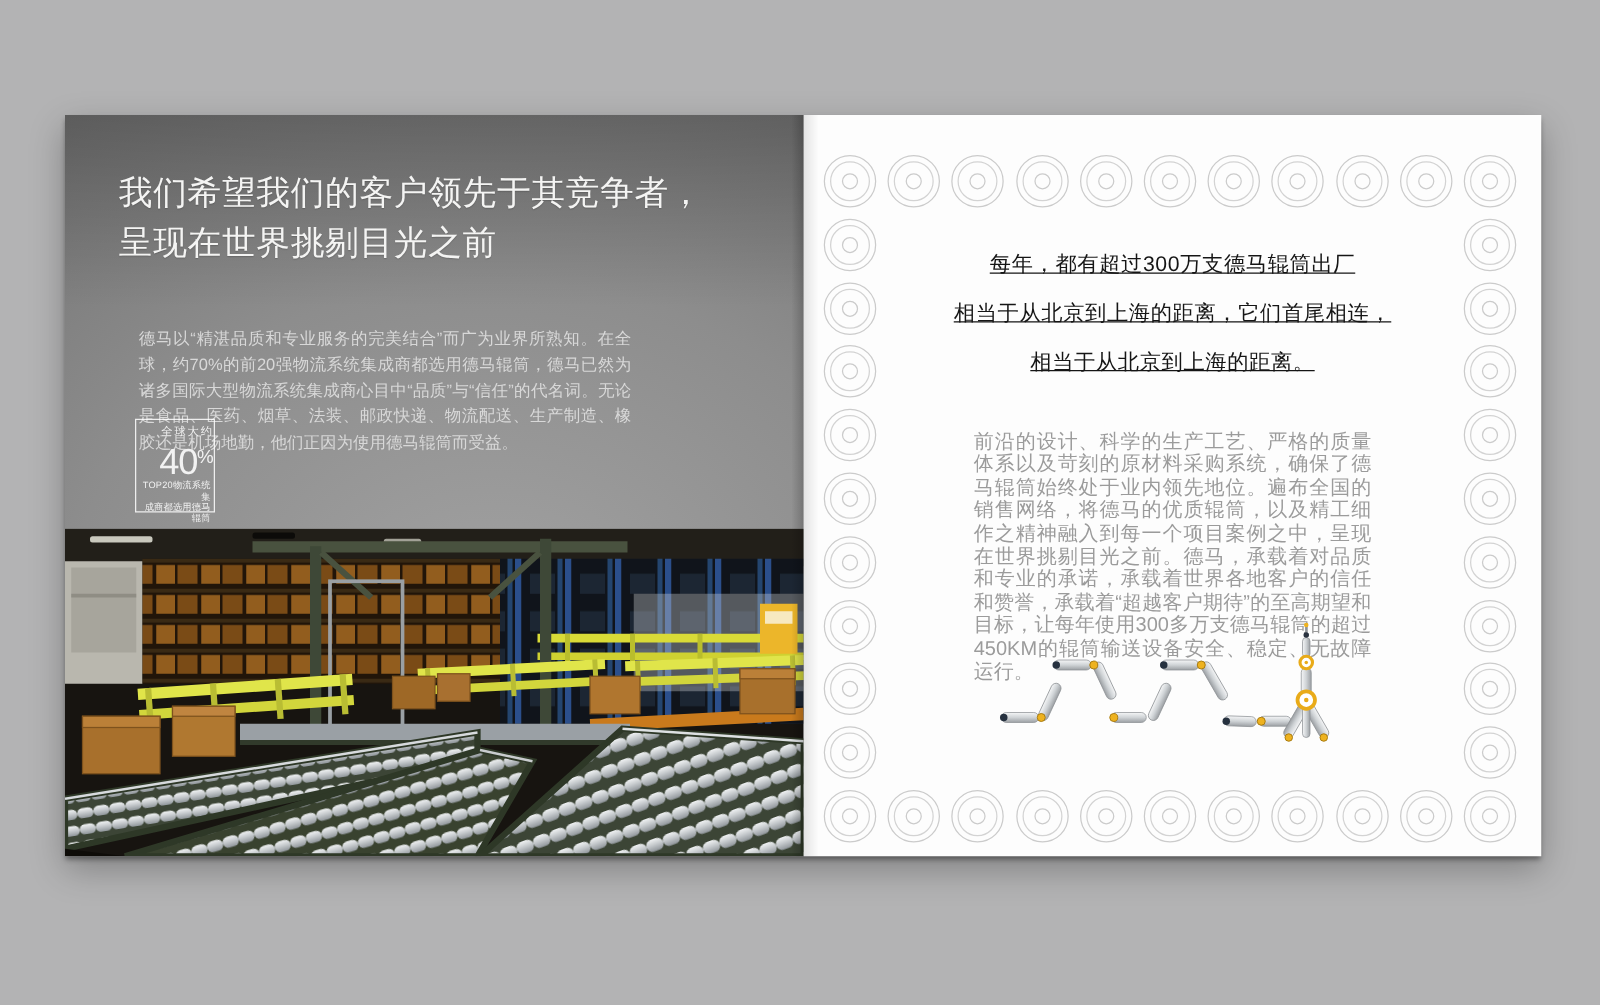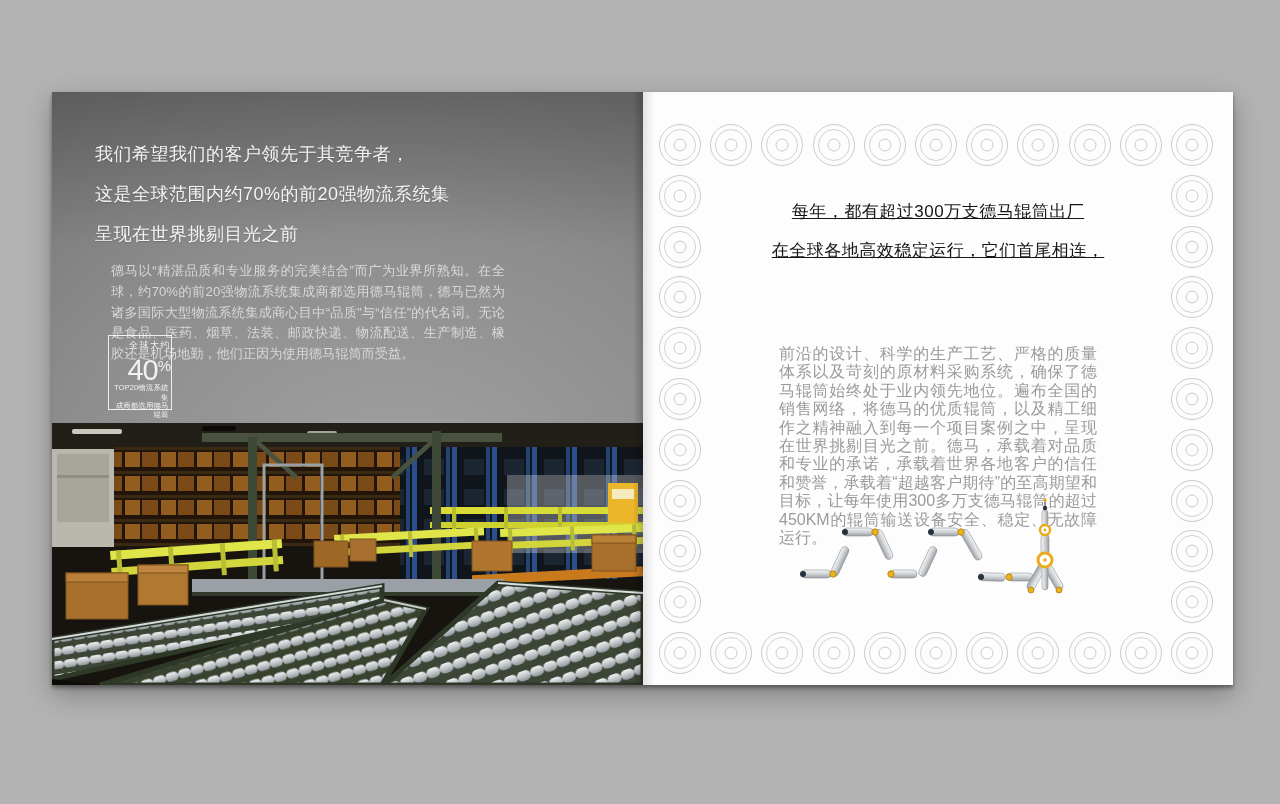--- a/index.html
+++ b/index.html
@@ -21,21 +21,21 @@
     background:
       linear-gradient(180deg,rgba(0,0,0,.20) 0%,rgba(0,0,0,0) 26%),
       radial-gradient(120% 95% at 58% 68%, #a2a2a2 0%, #8d8d8d 48%, #767676 82%, #686868 100%);
   }
   .page-left::after{
     content:"";position:absolute;top:0;right:0;width:10px;height:100%;
     background:linear-gradient(90deg,rgba(0,0,0,0),rgba(0,0,0,.20));
   }
   .lp-head{
     position:absolute;left:43px;top:42px;margin:0;
-    font-size:18px;line-height:40px;font-weight:400;
+    font-size:27px;line-height:40px;font-weight:400;
     color:#f4f4f3;letter-spacing:.5px;
     text-shadow:0 1px 1px rgba(0,0,0,.18);
   }
   .lp-head span{display:block;}
   .lp-body{
     position:absolute;left:43px;top:153px;width:394px;margin:16px;
     font-size:13.2px;line-height:20.8px;color:#d8d8d8;
     text-align:justify;
   }
   .badge{
@@ -85,21 +85,20 @@
   }
 </style>
 </head>
 <body>
 
 <div class="spread">
 
   <section class="page page-left">
     <h1 class="lp-head">
       <span>我们希望我们的客户领先于其竞争者，</span>
-      <span>这是全球范围内约70%的前20强物流系统集</span>
       <span>呈现在世界挑剔目光之前</span>
     </h1>
     <p class="lp-body">德马以“精湛品质和专业服务的完美结合”而广为业界所熟知。在全球，约70%的前20强物流系统集成商都选用德马辊筒，德马已然为诸多国际大型物流系统集成商心目中“品质”与“信任”的代名词。无论是食品、医药、烟草、法装、邮政快递、物流配送、生产制造、橡胶还是机场地勤，他们正因为使用德马辊筒而受益。</p>
 
     <div class="badge">
       <div class="badge-top">全球大约</div>
       <div class="badge-val"><span>40</span><span class="pct">%</span></div>
       <div class="badge-caps">
         <div>TOP20物流系统集</div>
         <div>成商都选用德马辊筒</div>
@@ -260,21 +259,22 @@
         <div class="ring" style="left: 272px; top: 540px;"></div>
         <div class="ring" style="left: 323.2px; top: 540px;"></div>
         <div class="ring" style="left: 374.4px; top: 540px;"></div>
         <div class="ring" style="left: 425.6px; top: 540px;"></div>
         <div class="ring" style="left: 476.8px; top: 540px;"></div>
         <div class="ring" style="left: 528px; top: 540px;"></div>
       </div>
 
     <h2 class="rp-head">
       <span>每年，都有超过300万支德马辊筒出厂</span>
-      <span>在全球各地高效稳定运行，它们首尾相连，</span>
+      <span>相当于从北京到上海的距离，它们首尾相连，</span>
+      <span>相当于从北京到上海的距离。</span>
     </h2>
 
     <p class="rp-body">前沿的设计、科学的生产工艺、严格的质量体系以及苛刻的原材料采购系统，确保了德马辊筒始终处于业内领先地位。遍布全国的销售网络，将德马的优质辊筒，以及精工细作之精神融入到每一个项目案例之中，呈现在世界挑剔目光之前。德马，承载着对品质和专业的承诺，承载着世界各地客户的信任和赞誉，承载着“超越客户期待”的至高期望和目标，让每年使用300多万支德马辊筒的超过450KM的辊筒输送设备安全、稳定、无故障运行。</p>
 
     <div class="sculpture">
       <svg width="290" height="102" viewBox="0 0 290 102">
         <defs>
           <linearGradient id="sg1" x1="0" y1="0" x2="0" y2="1">
             <stop offset="0" stop-color="#f5f6f7"></stop>
               <stop offset=".5" stop-color="#cfd3d6"></stop>

